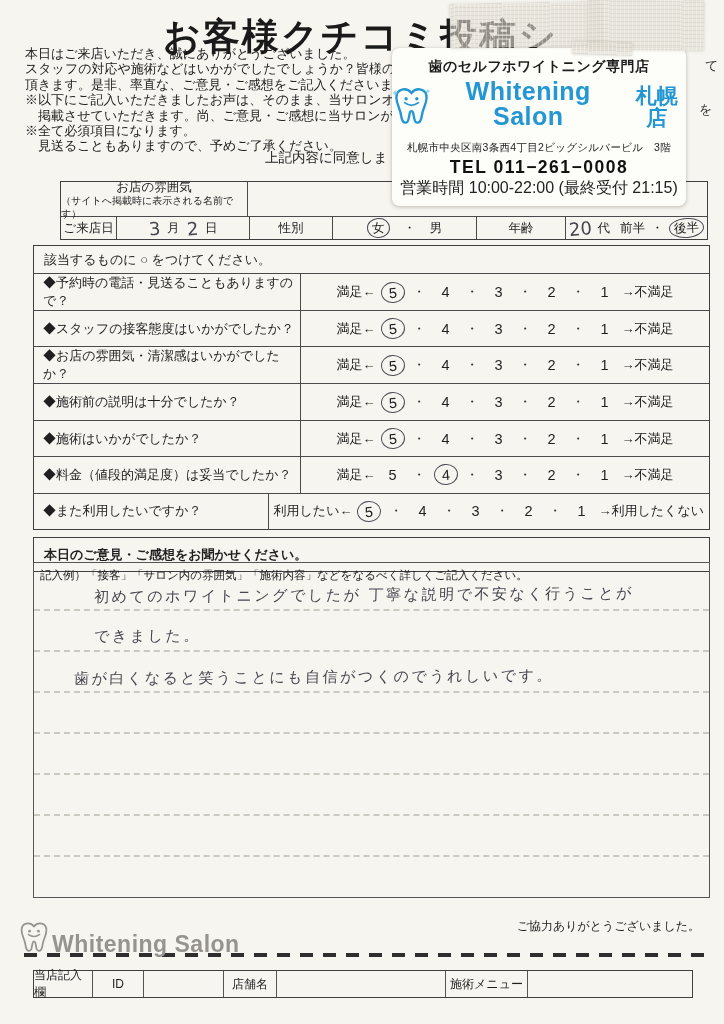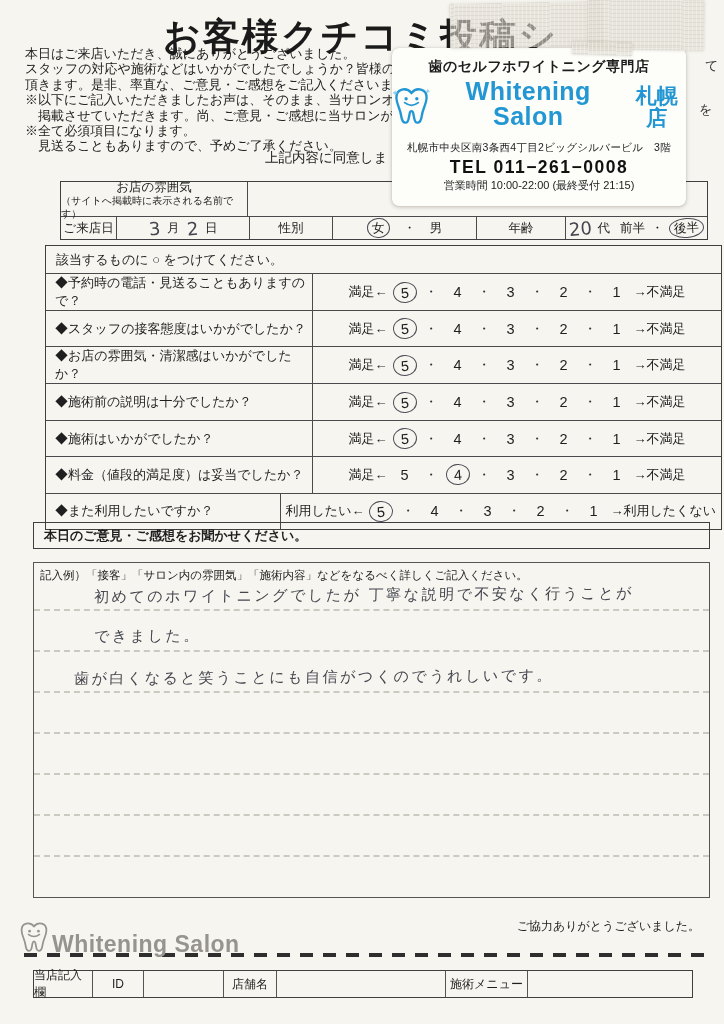--- a/index.html
+++ b/index.html
@@ -18,21 +18,21 @@
 
   
   .card{left:392px;top:48px;width:294px;height:158px;background:#fdfdfa;border-radius:7px;
         box-shadow:0 1px 4px rgba(70,62,48,.3),0 0 1px rgba(70,62,48,.25);z-index:5;text-align:center}
   .card-tagline{margin-top:10px;font-size:14px;font-weight:600;letter-spacing:.5px;color:#1d1d1d}
   .logo-row{display:flex;align-items:flex-end;justify-content:center;gap:3px;margin-top:9px;height:44px}
   .brand{font-size:25px;font-weight:bold;color:#2397d3;letter-spacing:.5px;line-height:1}
   .branch{font-size:21px;font-weight:700;color:#2397d3;line-height:1.05;margin-left:2px}
   .card-address{margin-top:12px;font-size:10.5px;color:#222;letter-spacing:.3px}
   .card-tel{margin-top:2px;font-size:17.5px;font-weight:bold;letter-spacing:1.5px;color:#111}
-  .card-hours{font-size:11px;color:#222}
+  .card-hours{font-size:16px;color:#222}
 
   
   .tape{background:rgba(223,219,209,.6);box-shadow:0 0 3px rgba(130,124,108,.3);z-index:6;
         background-image:repeating-linear-gradient(90deg,rgba(255,255,255,.3) 0 1px,transparent 1px 4px),
                          repeating-linear-gradient(0deg,rgba(188,182,168,.25) 0 1px,transparent 1px 4px)}
   .tape-a{left:450px;top:3px;width:152px;height:44px;transform:rotate(-1.2deg)}
   .tape-b{left:588px;top:0;width:116px;height:50px;transform:rotate(.8deg)}
   .tape-c{left:572px;top:42px;width:60px;height:13px;transform:rotate(2deg)}
 
   
@@ -43,32 +43,32 @@
   .cell{display:flex;align-items:center;justify-content:center;font-size:12.5px;color:#1e1e1e}
   .br{border-right:1px solid #4a4a4a}
   .nick-label{width:187px;flex-direction:column;line-height:1.25;padding-top:2px}
   .nick-sub{font-size:10px}
   .w-visit{width:56px}.w-date{width:133px}.w-sex{width:83px}.w-sexv{width:144px;gap:14px}
   .w-age{width:89px}.w-agev{flex:1;gap:6px}
   .hand{font-family:"DejaVu Sans",sans-serif;color:#44454d;transform:rotate(-5deg);font-size:18px}
   .pen-circle{border:1.6px solid #4c4d55;border-radius:52% 48% 50% 50%/48% 52% 50% 52%;
               padding:0 4px;transform:rotate(-4deg);display:inline-flex;align-items:center;justify-content:center;min-height:20px}
 
-  .qtable{left:45px;top:245px;width:677px;height:285px;display:flex;flex-direction:column}
+  .qtable{left:33px;top:245px;width:677px;height:285px;display:flex;flex-direction:column}
   .instr{height:28px;display:flex;align-items:center;padding-left:10px;font-size:13px;border-bottom:1px solid #4a4a4a}
   .q-row{flex:1;display:flex;border-bottom:1px solid #4a4a4a}
   .q-row:last-child{border-bottom:none}
   .q-text{width:267px;border-right:1px solid #4a4a4a;display:flex;align-items:center;padding-left:9px;font-size:13px}
   .q-scale{flex:1;display:flex;align-items:center;justify-content:center;font-size:13px}
   .sc-num{width:24px;height:21px;display:inline-flex;align-items:center;justify-content:center;font-size:14.5px}
   .sc-num.sel{border:1.6px solid #4c4d55;border-radius:50%;transform:rotate(-4deg)}
   .sc-dot{margin:0 8px;color:#333}
   .sc-side{margin:0 5px;white-space:nowrap}
 
-  .cheader{left:33px;top:522px;width:677px;height:27px;display:flex;align-items:center;padding-left:10px;
+  .cheader{left:33px;top:537px;width:677px;height:35px;display:flex;align-items:center;padding-left:10px;
            font-size:13px;font-weight:600}
   .cbox{left:33px;top:562px;width:677px;height:336px;border:1.5px solid #555}
   .c-hint{height:20px;display:flex;align-items:center;padding:4px 0 0 6px;font-size:11.5px;color:#222}
   .c-row{border-bottom:2px dashed #ccc9c1;display:flex;align-items:flex-end}
   .handwrite{font-family:"DejaVu Sans",sans-serif;color:#45464e;font-size:15px;letter-spacing:2.5px;
              transform:rotate(-.4deg) skewX(-2deg);white-space:nowrap;padding-bottom:4px}
 
   
   .flogo{left:18px;top:920px;display:flex;align-items:flex-end;gap:2px;z-index:1}
   .flogo-text{font-size:23px;font-weight:bold;color:#97948f;letter-spacing:.5px;line-height:1}

